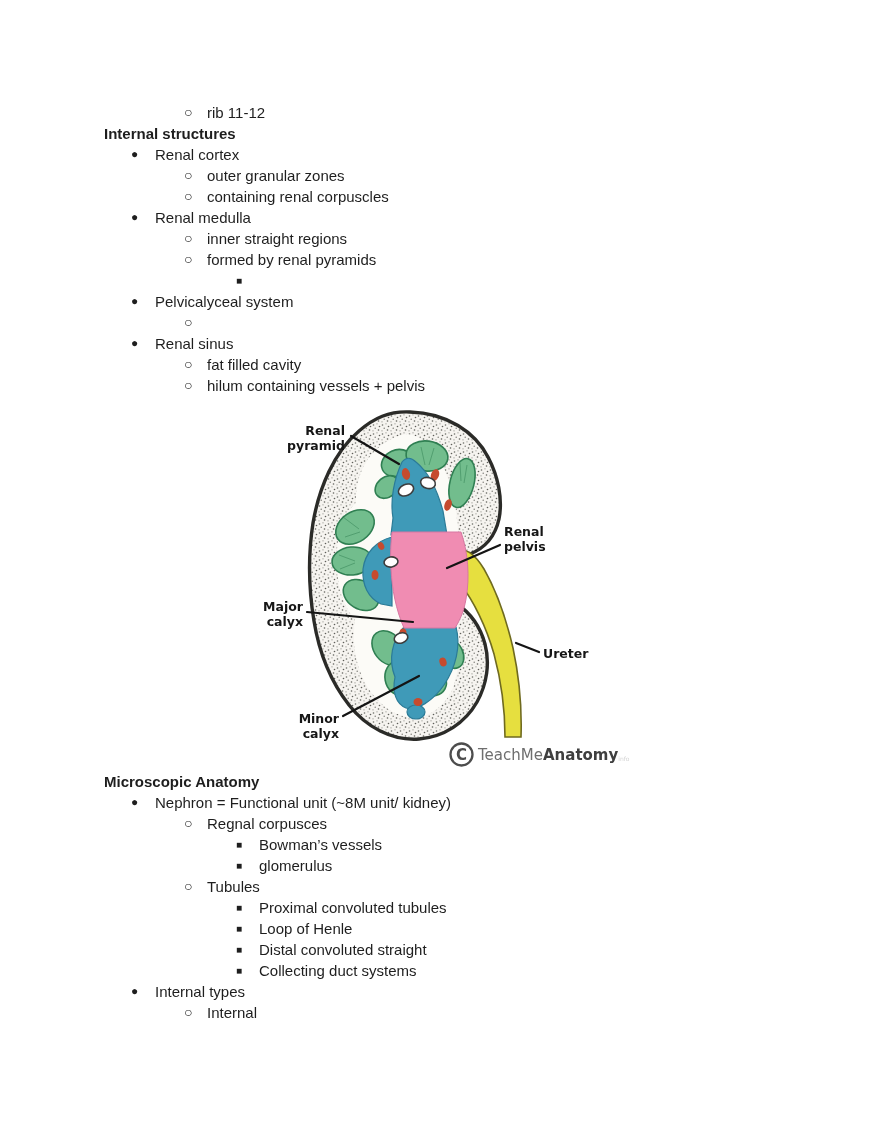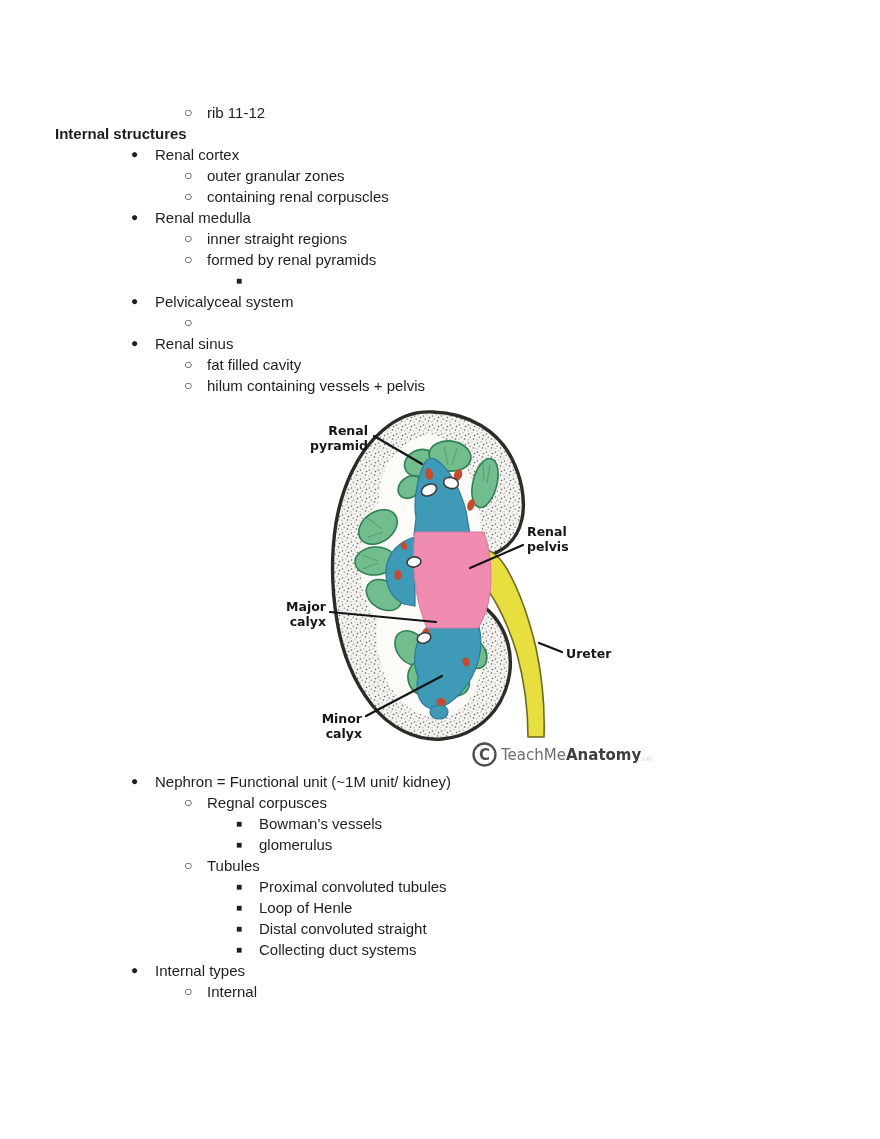--- a/index.html
+++ b/index.html
@@ -6,29 +6,29 @@
   body{
     width:880px;height:1139px;position:relative;overflow:hidden;
     background:#ffffff;color:#1e1e1e;
     font-family:"Liberation Sans",sans-serif;
   }
   .notes{position:absolute;left:0;right:0}
   .sec1{top:102px}
   .sec2{top:771px}
   .line{display:flex;align-items:center;height:21px;font-size:15px;white-space:pre}
   .hd{font-weight:700}
-  .lv0{padding-left:55px}
+  .lv0{padding-left:104px}
   .lv1{padding-left:131px}
   .lv2{padding-left:184px}
   .lv3{padding-left:236px}
   .blt{display:inline-block;flex:0 0 auto;color:#1e1e1e;line-height:21px}
   .lv1 .blt{width:24px;font-size:12px}
   .lv2 .blt{width:23px;font-size:14px}
   .lv3 .blt{width:23px;font-size:10px}
-  .figure{position:absolute;left:278px;top:405px;width:380px;height:370px}
+  .figure{position:absolute;left:255px;top:405px;width:380px;height:370px}
 
   
   .cortex{fill:url(#stip);stroke:var(--outline);stroke-width:3.4;stroke-linejoin:round}
   .sinus{fill:#fcfbf7}
   .pyr{fill:var(--pyramid);stroke:var(--pyramid_edge);stroke-width:1.6}
   .vein{stroke:var(--pyramid_edge);stroke-width:1;opacity:.5;fill:none}
   .cal{fill:var(--calyx_blue);stroke:#2b7b97;stroke-width:1.2}
   .pel{fill:var(--pelvis_pink);stroke:#d877a2;stroke-width:1}
   .ure{fill:var(--ureter_yellow);stroke:#6f6a1f;stroke-width:1.6}
   .ves{fill:var(--vessel_red)}
@@ -168,21 +168,22 @@
 
     <g>
       <circle cx="206.5" cy="349.5" r="11" fill="none" stroke="#4d4d4d" stroke-width="2.3"></circle>
       <text class="wm-sym" x="206.5" y="355" text-anchor="middle">C</text>
       <text x="223" y="355" class="wm-a"><tspan>TeachMe</tspan><tspan class="wm-b">Anatomy</tspan><tspan class="wm-tail" dy="1">info</tspan></text>
     </g>
   </svg>
 </div>
 
 <div class="notes sec2" id="sec2">
-    <div class="line lv1"><span class="blt">●</span><span class="txt">Nephron = Functional unit (~1M unit/ kidney)</span></div>
+    <div class="line lv0 hd"><span class="txt">Microscopic Anatomy</span></div>
+    <div class="line lv1"><span class="blt">●</span><span class="txt">Nephron = Functional unit (~8M unit/ kidney)</span></div>
     <div class="line lv2"><span class="blt">○</span><span class="txt">Regnal corpusces</span></div>
     <div class="line lv3"><span class="blt">■</span><span class="txt">Bowman’s vessels</span></div>
     <div class="line lv3"><span class="blt">■</span><span class="txt">glomerulus</span></div>
     <div class="line lv2"><span class="blt">○</span><span class="txt">Tubules</span></div>
     <div class="line lv3"><span class="blt">■</span><span class="txt">Proximal convoluted tubules</span></div>
     <div class="line lv3"><span class="blt">■</span><span class="txt">Loop of Henle</span></div>
     <div class="line lv3"><span class="blt">■</span><span class="txt">Distal convoluted straight</span></div>
     <div class="line lv3"><span class="blt">■</span><span class="txt">Collecting duct systems</span></div>
     <div class="line lv1"><span class="blt">●</span><span class="txt">Internal types</span></div>
     <div class="line lv2"><span class="blt">○</span><span class="txt">Internal</span></div>

